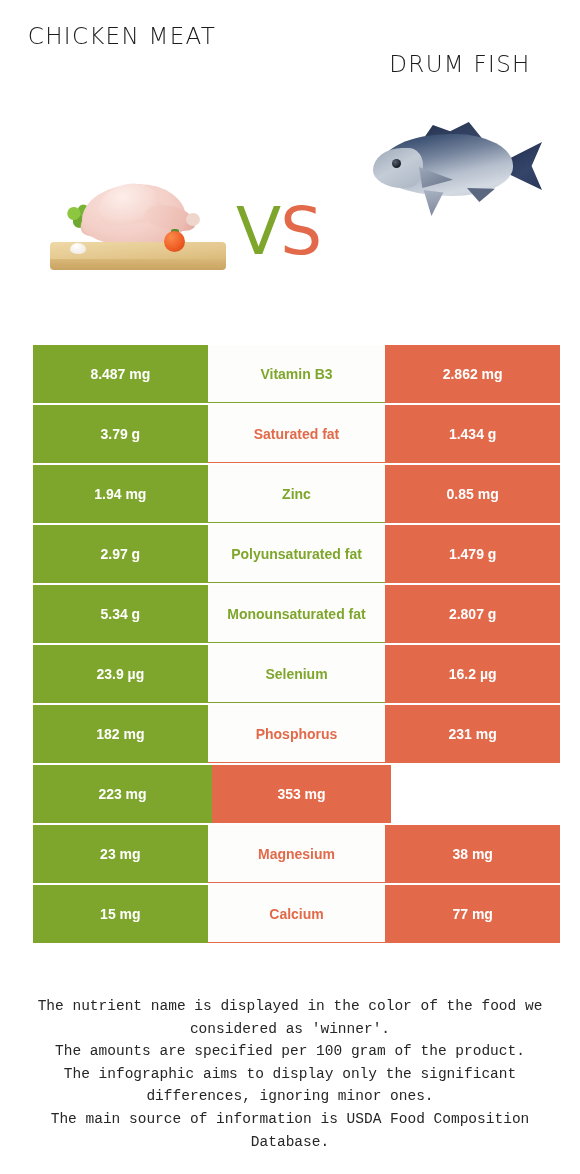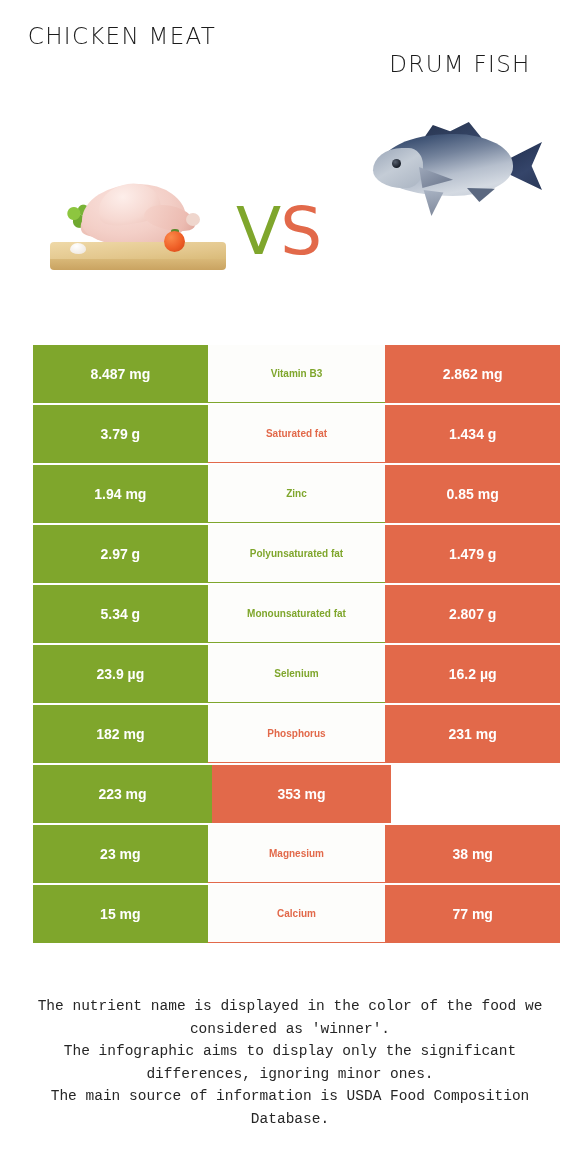--- a/index.html
+++ b/index.html
@@ -219,21 +219,21 @@
     color: #ffffff;
   }
   .cell-right {
     width: 179px;
     background: #E2694A;
     color: #ffffff;
   }
   .cell-mid {
     width: 182px;
     background: #fdfdfb;
-    font-size: 10px;
+    font-size: 14px;
     font-weight: bold;
     border-bottom: 1px solid transparent;
   }
   .row.win-left  .cell-mid { color: #7FA62C; border-bottom-color: #7FA62C; }
   .row.win-right .cell-mid { color: #E2694A; border-bottom-color: #E2694A; }
   .row:last-child .cell { height: 58px; }
 
   
   .footer {
     position: absolute;
@@ -337,17 +337,18 @@
       </div>
       <div class="row win-right">
         <div class="cell cell-left">15 mg</div>
         <div class="cell cell-mid">Calcium</div>
         <div class="cell cell-right">77 mg</div>
       </div>
     </div>
 
   <div class="footer" id="footer-notes">
       <p>The nutrient name is displayed in the color of the food we considered as 'winner'.</p>
+      <p>The amounts are specified per 100 gram of the product.</p>
       <p>The infographic aims to display only the significant differences, ignoring minor ones.</p>
       <p>The main source of information is USDA Food Composition Database.</p>
     </div>
 
 </div>
 
 </body></html>

